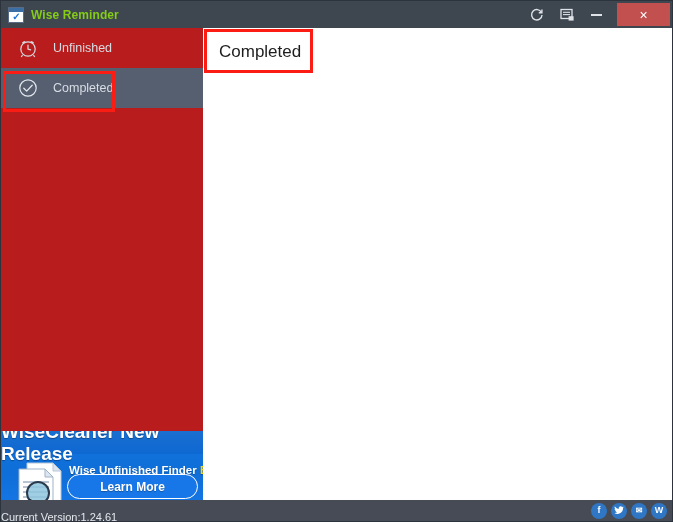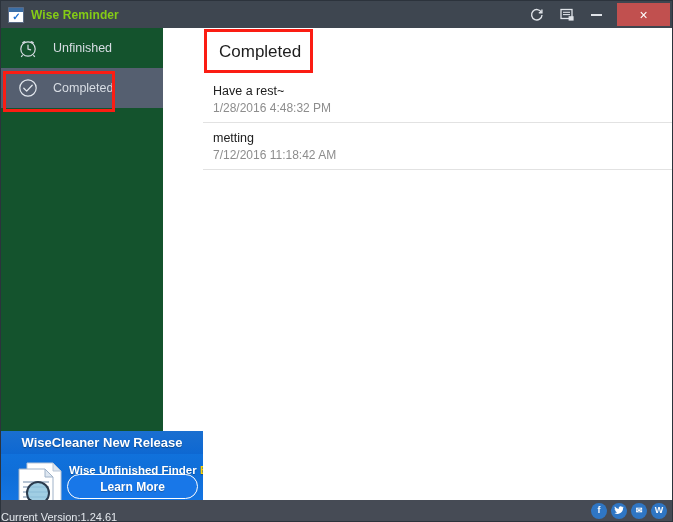--- a/index.html
+++ b/index.html
@@ -107,23 +107,23 @@
   .close-x {
     font-size: 14px;
     line-height: 14px;
     font-weight: normal;
   }
 
   
   .sidebar {
     position: absolute;
     left: 0; top: 27px;
-    width: 162px;
+    width: 202px;
     height: 472px;
-    background: #14532d;
+    background: #b91c1c;
   }
   .nav-item {
     position: relative;
     height: 40px;
     display: flex;
     align-items: center;
     padding-left: 16px;
     gap: 14px;
     color: #d8dde4;
     font-size: 12.5px;
@@ -149,25 +149,24 @@
     height: 96px;
     background: linear-gradient(180deg, #1275e0 0%, #0f6ed8 45%, #1a7ced 100%);
     overflow: hidden;
   }
   .promo-header {
     height: 23px;
     display: flex;
     align-items: center;
     justify-content: center;
     color: #ffffff;
-    font-size: 13px;
+    font-size: 19px;
     font-weight: bold;
     background: linear-gradient(180deg, #1a6fd0 0%, #0e68d2 100%);
     text-shadow: 0 1px 1px rgba(0,0,0,.35);
-    text-align: center;
   }
   .promo-body {
     position: relative;
     height: 73px;
   }
   .promo-art {
     position: absolute;
     left: 10px;
     top: 6px;
     width: 58px;
@@ -383,30 +382,20 @@
           <span class="beta">Beta</span>
         </div>
         <div class="learn-more">Learn More</div>
       </div>
     </div>
   </div>
 
   <div class="content">
     <div class="content-header">Completed</div>
 
-    <div class="task-list">
-      <div class="task-row">
-        <div class="task-title">Have a rest~</div>
-        <div class="task-date">1/28/2016 4:48:32 PM</div>
-      </div>
-      <div class="task-row">
-        <div class="task-title">metting</div>
-        <div class="task-date">7/12/2016 11:18:42 AM</div>
-      </div>
-    </div>
   </div>
 
   <div class="statusbar">
     <span class="version">Current Version:1.24.61</span>
     <div class="social">
       <span class="social-btn">f</span>
       <span class="social-btn">
         <svg width="10" height="9" viewBox="0 0 10 9">
           <path d="M9.6 1.2c-.35.16-.72.26-1.1.31.4-.24.7-.62.84-1.07-.37.22-.78.38-1.22.47A1.92 1.92 0 0 0 4.8 2.66c0 .15.02.3.05.44A5.45 5.45 0 0 1 .92.6a1.92 1.92 0 0 0 .6 2.56c-.32 0-.61-.1-.87-.24v.02c0 .93.66 1.7 1.54 1.88-.16.04-.33.07-.5.07-.12 0-.24-.01-.36-.03a1.93 1.93 0 0 0 1.8 1.33A3.86 3.86 0 0 1 .46 7c.87.56 1.9.88 3.01.88 3.62 0 5.6-3 5.6-5.6v-.25c.38-.28.72-.63.98-1.03z" fill="#ffffff"></path>
         </svg>

